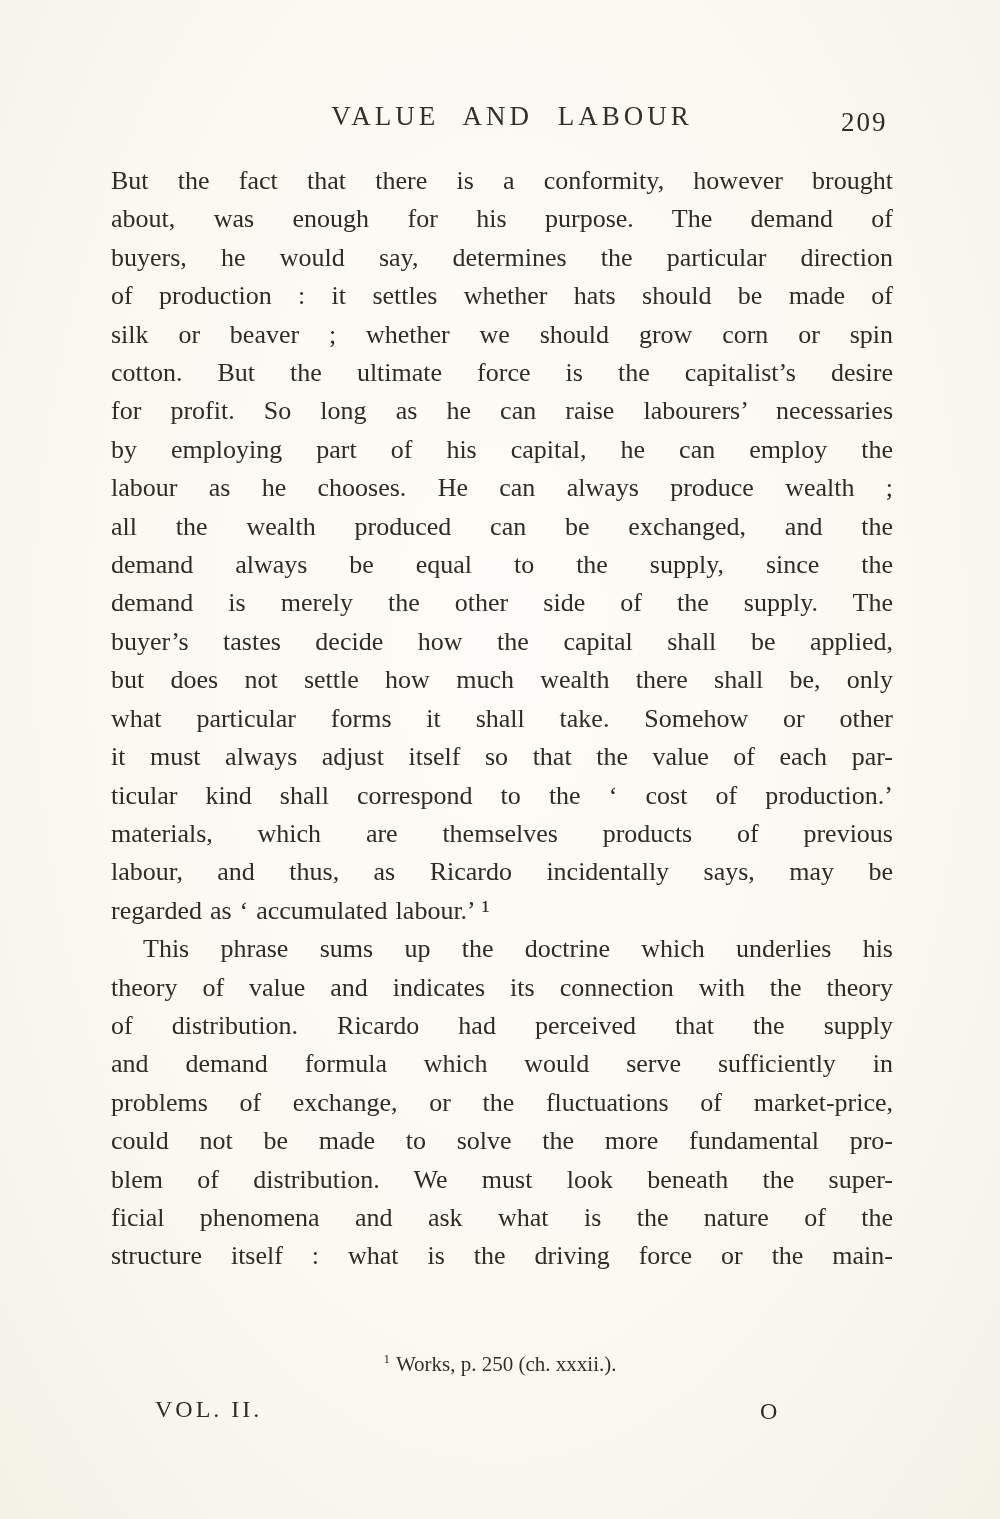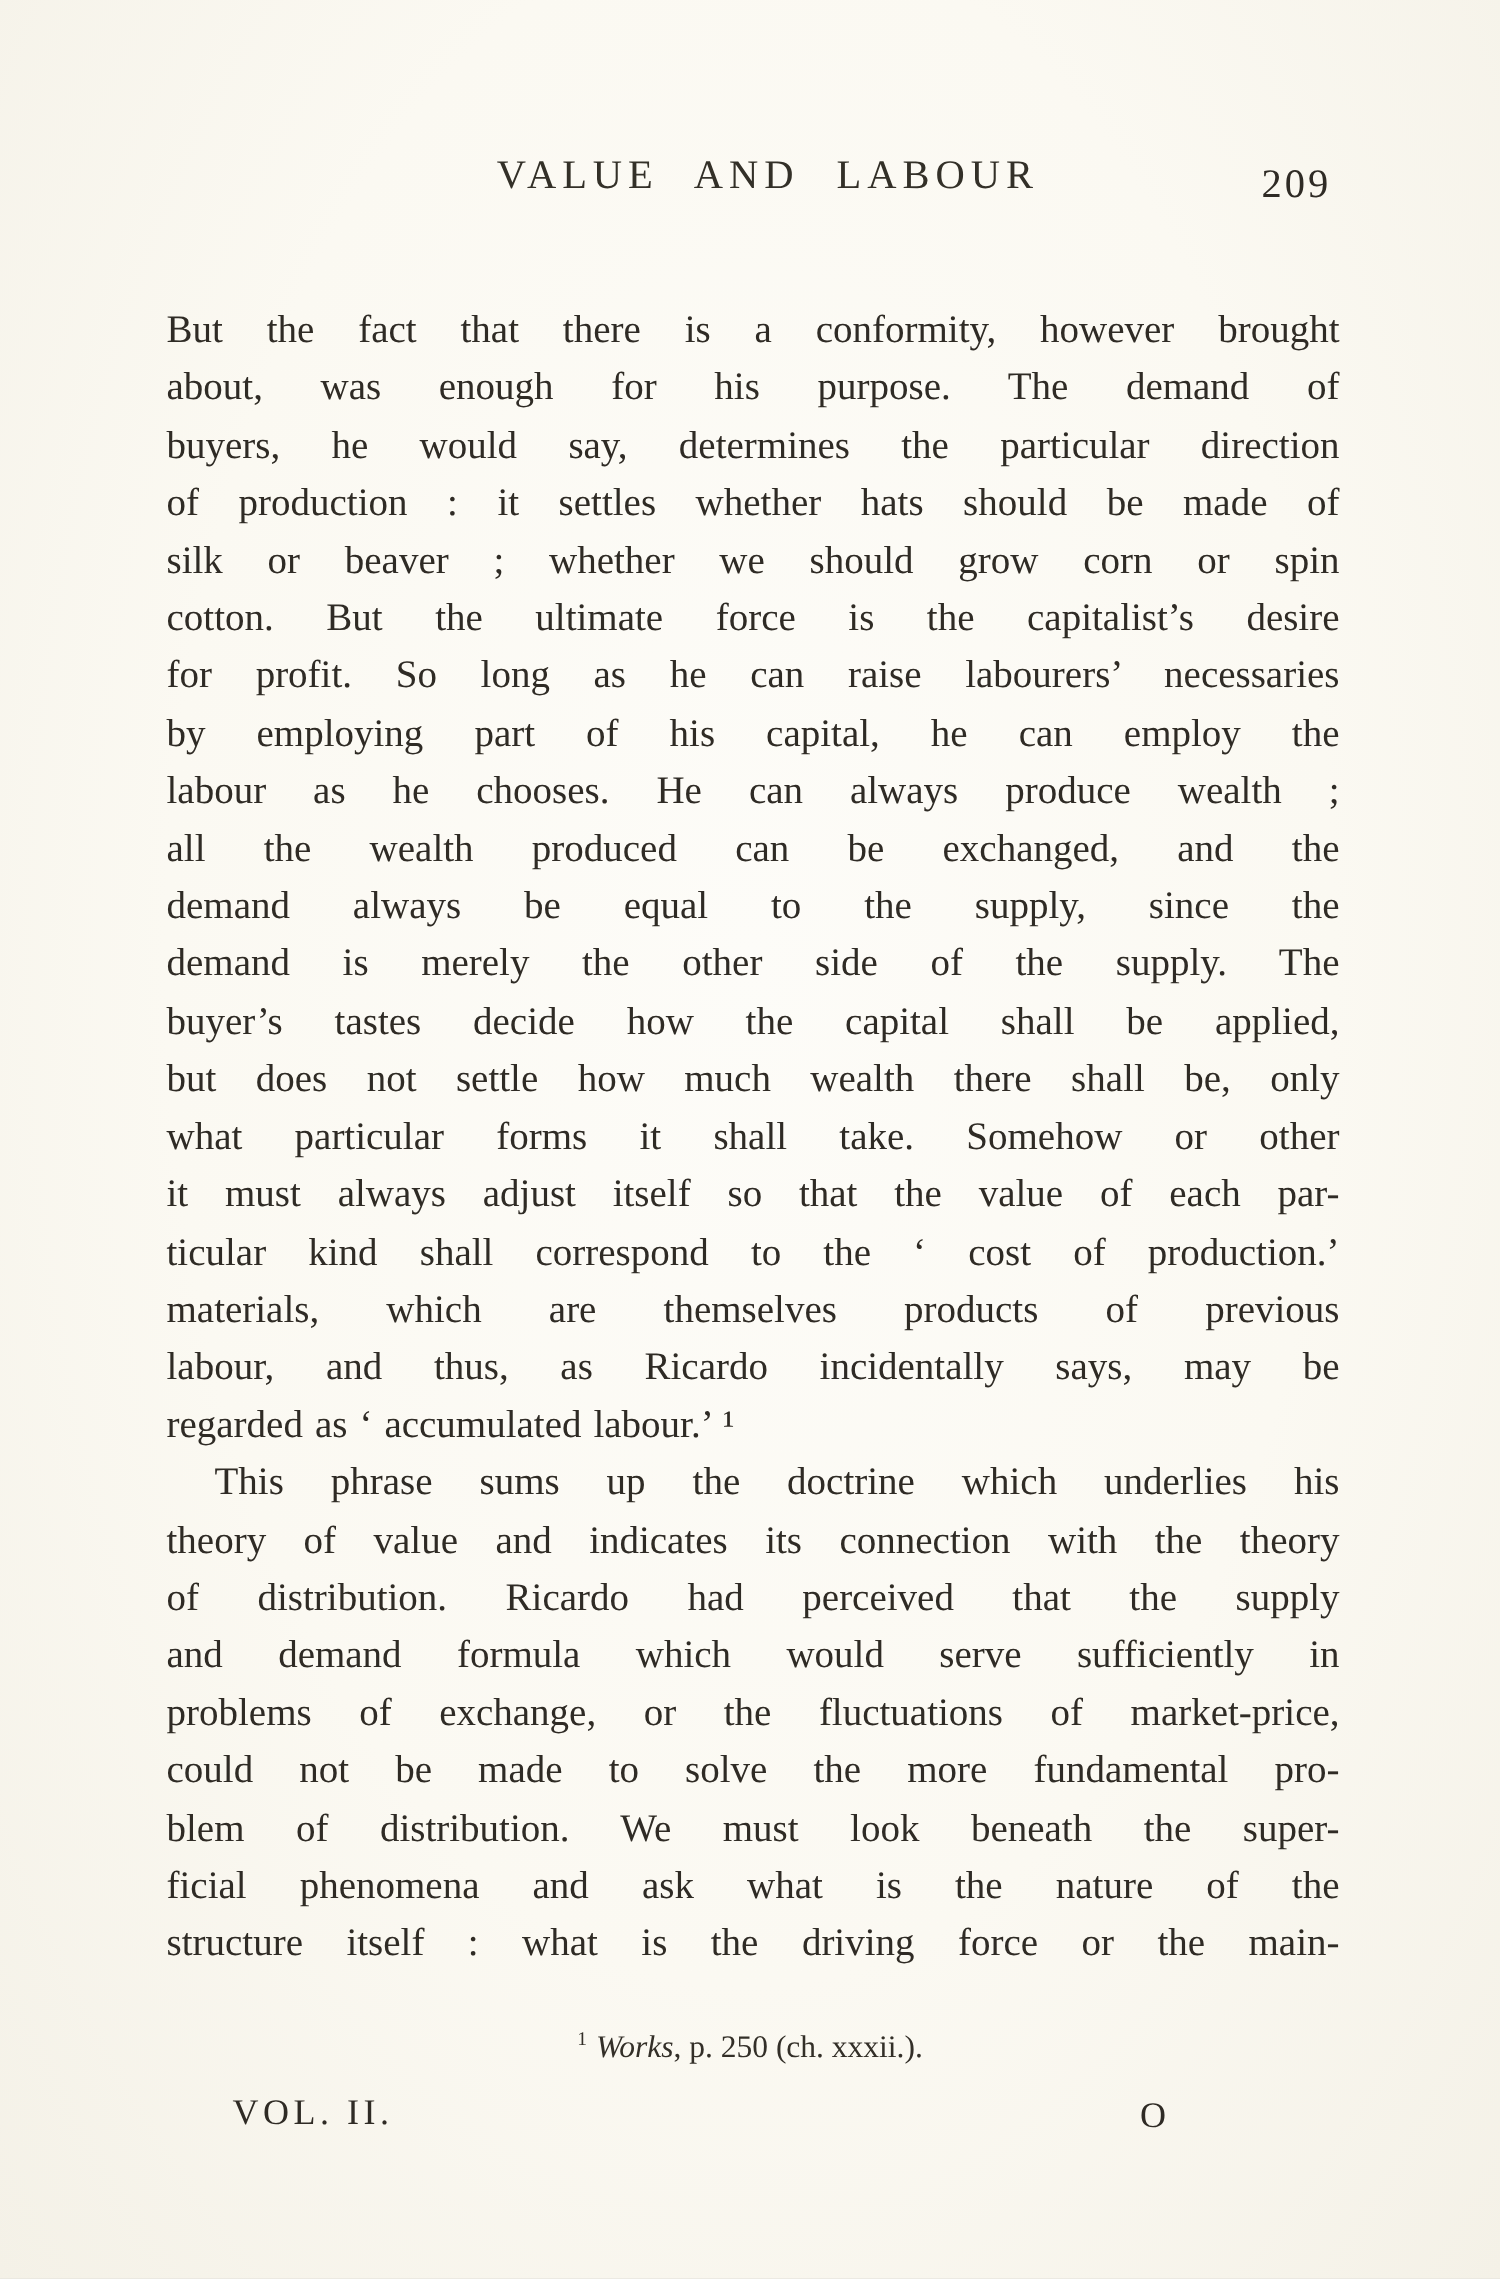--- a/index.html
+++ b/index.html
@@ -34,21 +34,20 @@
     text-align: right;
   }
   .body-text {
     position: absolute;
     top: 162px;
     left: 111px;
     width: 782px;
     font-size: 26px;
     line-height: 38.4px;
     word-spacing: 1.5px;
-    margin-top: 39px;
   }
   .line {
     text-align: justify;
     text-align-last: justify;
   }
   .line.no-justify { text-align-last: left; }
   .line.indent { text-indent: 32px; }
   .footnote {
     position: absolute;
     top: 1351px;
@@ -56,21 +55,21 @@
     width: 100%;
     text-align: center;
     font-size: 21px;
     color: #332f28;
   }
   .footnote .fn-marker {
     font-size: 13px;
     vertical-align: super;
     margin-right: 6px;
   }
-  .footnote .fn-work { font-style: italic; }
+  .footnote .fn-work { }
   .footer-vol {
     position: absolute;
     top: 1396px;
     left: 155px;
     font-size: 24px;
     letter-spacing: 3px;
   }
   .footer-sig {
     position: absolute;
     top: 1398px;

